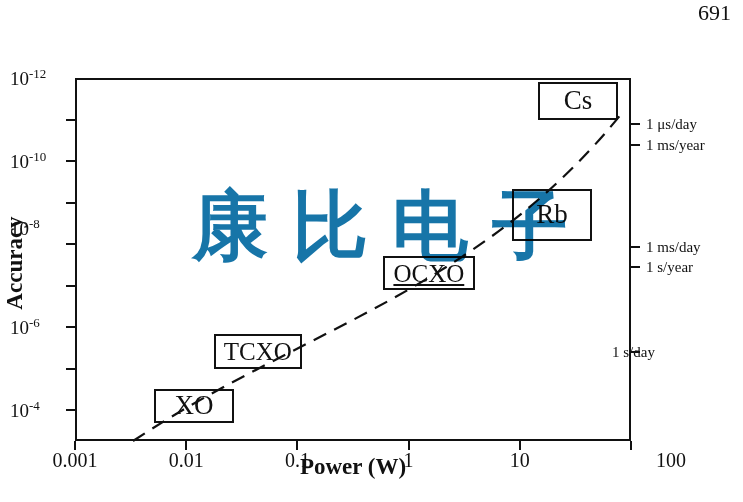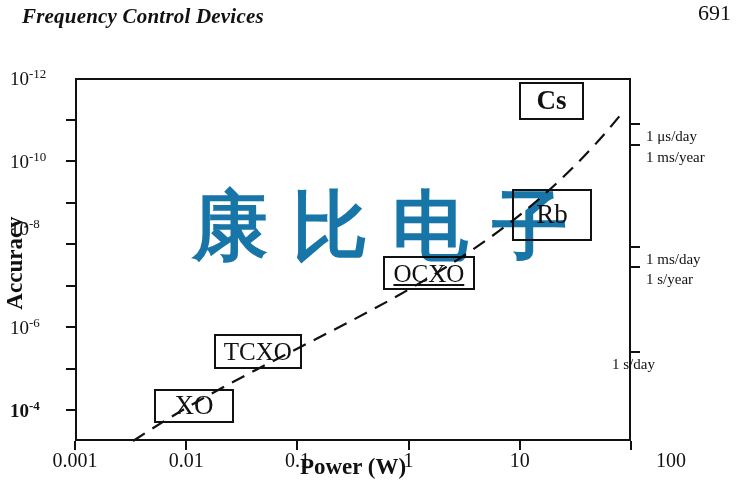--- a/index.html
+++ b/index.html
@@ -12,41 +12,40 @@
              border:2px solid #111;box-sizing:border-box;background:transparent;z-index:1;}
   .tick{position:absolute;background:#111;z-index:1;}
   .xtick{width:2px;height:9px;}
   .ytick{width:9px;height:2px;}
   .rtick{width:9px;height:2px;}
   .xlabel{position:absolute;font-size:20px;transform:translateX(-50%);z-index:1;}
   .ylabel{position:absolute;font-size:19px;transform:translateY(-50%);
           text-align:left;width:58px;z-index:1;}
   .ylabel sup{font-size:13px;}
   .rlabel{position:absolute;font-size:15px;transform:translateY(-50%);
-          white-space:nowrap;z-index:1;margin-top:12px;}
+          white-space:nowrap;z-index:1;}
   .device-box{position:absolute;border:2px solid #111;background:#fff;
               display:flex;align-items:center;justify-content:center;
               box-sizing:border-box;z-index:2;}
   .device-label{font-size:25px;line-height:1;}
   #y-axis-title{position:absolute;left:-56px;top:248px;width:146px;height:30px;
                 text-align:center;font-size:23px;font-weight:bold;
                 transform:rotate(-90deg);transform-origin:center;}
   #x-axis-title{position:absolute;left:353px;top:454px;transform:translateX(-50%);
                 font-size:23px;font-weight:bold;white-space:nowrap;}
   #trend-svg{position:absolute;left:0;top:0;z-index:3;pointer-events:none;}
   #watermark{position:absolute;left:192px;top:188px;font-size:76px;font-weight:bold;
              letter-spacing:24px;line-height:1;white-space:nowrap;z-index:5;
              mix-blend-mode:multiply;opacity:.92;
              font-family:"DejaVu Sans",sans-serif;}
 </style>
 </head>
 <body>
 
 <div id="page">
-  <div id="page-title">Frequency Control Devices</div>
   <div id="page-number">691</div>
 
   <div id="chart">
     <div id="y-axis-title">Accuracy</div>
     <div id="x-axis-title">Power (W)</div>
     <div id="plot-area"></div>
     <div id="chart-layer">
         <div class="tick xtick" style="left: 74px; top: 441px; position: absolute;"></div>
         <div class="xlabel" style="left: 75px; top: 449px; position: absolute;">0.001</div>
         <div class="tick xtick" style="left: 185.2px; top: 441px; position: absolute;"></div>
@@ -64,21 +63,21 @@
         <div class="tick ytick" style="left: 66px; top: 201.5px; position: absolute;"></div>
         <div class="tick ytick" style="left: 66px; top: 243px; position: absolute;"></div>
         <div class="tick ytick" style="left: 66px; top: 284.5px; position: absolute;"></div>
         <div class="tick ytick" style="left: 66px; top: 326px; position: absolute;"></div>
         <div class="tick ytick" style="left: 66px; top: 367.5px; position: absolute;"></div>
         <div class="tick ytick" style="left: 66px; top: 409px; position: absolute;"></div>
         <div class="ylabel" style="left: 10px; top: 78px; position: absolute;">10<sup>-12</sup></div>
         <div class="ylabel" style="left: 10px; top: 161px; position: absolute;">10<sup>-10</sup></div>
         <div class="ylabel" style="left: 10px; top: 228px; position: absolute;">10<sup>-8</sup></div>
         <div class="ylabel" style="left: 10px; top: 327px; position: absolute;">10<sup>-6</sup></div>
-        <div class="ylabel" style="left: 10px; top: 410px; position: absolute; font-weight: bold;">10<sup>-4</sup></div>
+        <div class="ylabel" style="left: 10px; top: 410px; position: absolute;">10<sup>-4</sup></div>
         <div class="tick rtick" style="left: 631px; top: 123px; position: absolute;"></div>
         <div class="rlabel" style="left: 646px; top: 124px; position: absolute;">1 μs/day</div>
         <div class="tick rtick" style="left: 631px; top: 144px; position: absolute;"></div>
         <div class="rlabel" style="left: 646px; top: 145px; position: absolute;">1 ms/year</div>
         <div class="tick rtick" style="left: 631px; top: 246px; position: absolute;"></div>
         <div class="rlabel" style="left: 646px; top: 247px; position: absolute;">1 ms/day</div>
         <div class="tick rtick" style="left: 631px; top: 266px; position: absolute;"></div>
         <div class="rlabel" style="left: 646px; top: 267px; position: absolute; text-align: center;">1 s/year</div>
         <div class="tick rtick" style="left: 631px; top: 351px; position: absolute;"></div>
         <div class="rlabel" style="left: 612px; top: 352px; position: absolute;">1 s/day</div>
@@ -87,21 +86,21 @@
         </div>
         <div class="device-box" style="left: 213.752px; top: 334.4px; width: 88px; height: 35px; position: absolute;">
           <span class="device-label">TCXO</span>
         </div>
         <div class="device-box" style="left: 382.849px; top: 256.05px; width: 92px; height: 34px; position: absolute; text-decoration: underline;">
           <span class="device-label">OCXO</span>
         </div>
         <div class="device-box" style="left: 512.052px; top: 188.65px; width: 80px; height: 52px; position: absolute;">
           <span class="device-label" style="font-size: 27px;">Rb</span>
         </div>
-        <div class="device-box" style="left: 519px; top: 81.825px; width: 65px; height: 38px; position: absolute; font-weight: bold;">
+        <div class="device-box" style="left: 538px; top: 81.825px; width: 80px; height: 38px; position: absolute;">
           <span class="device-label" style="font-size: 27px;">Cs</span>
         </div>
       </div>
     <svg id="trend-svg" width="743" height="502" viewBox="0 0 743 502">
         <path d="M133,441 C300,330 480,290 622,113" fill="none" stroke="#111" stroke-width="2.2" stroke-dasharray="14 9"></path>
       </svg>
   </div>
 
   <div id="watermark" style="color: #0369a1;">康比电子</div>
 </div>

